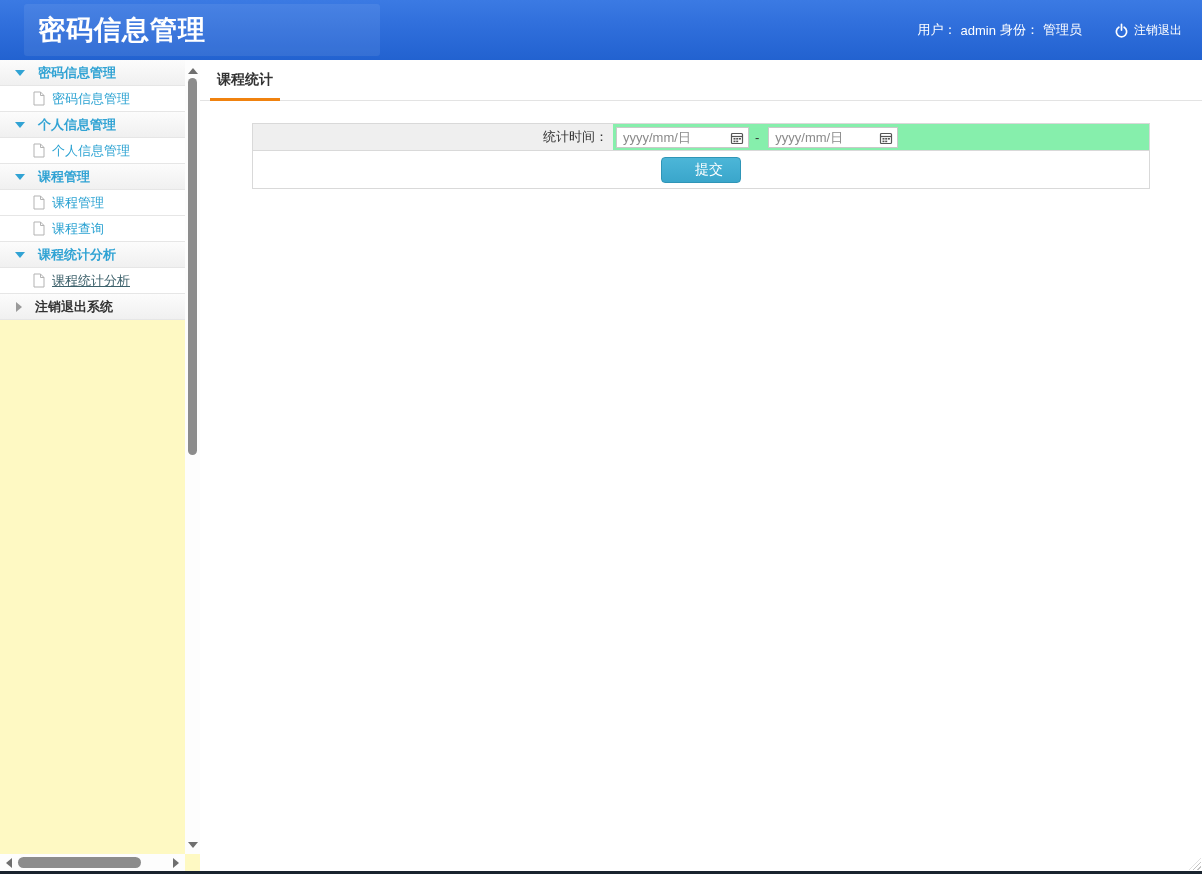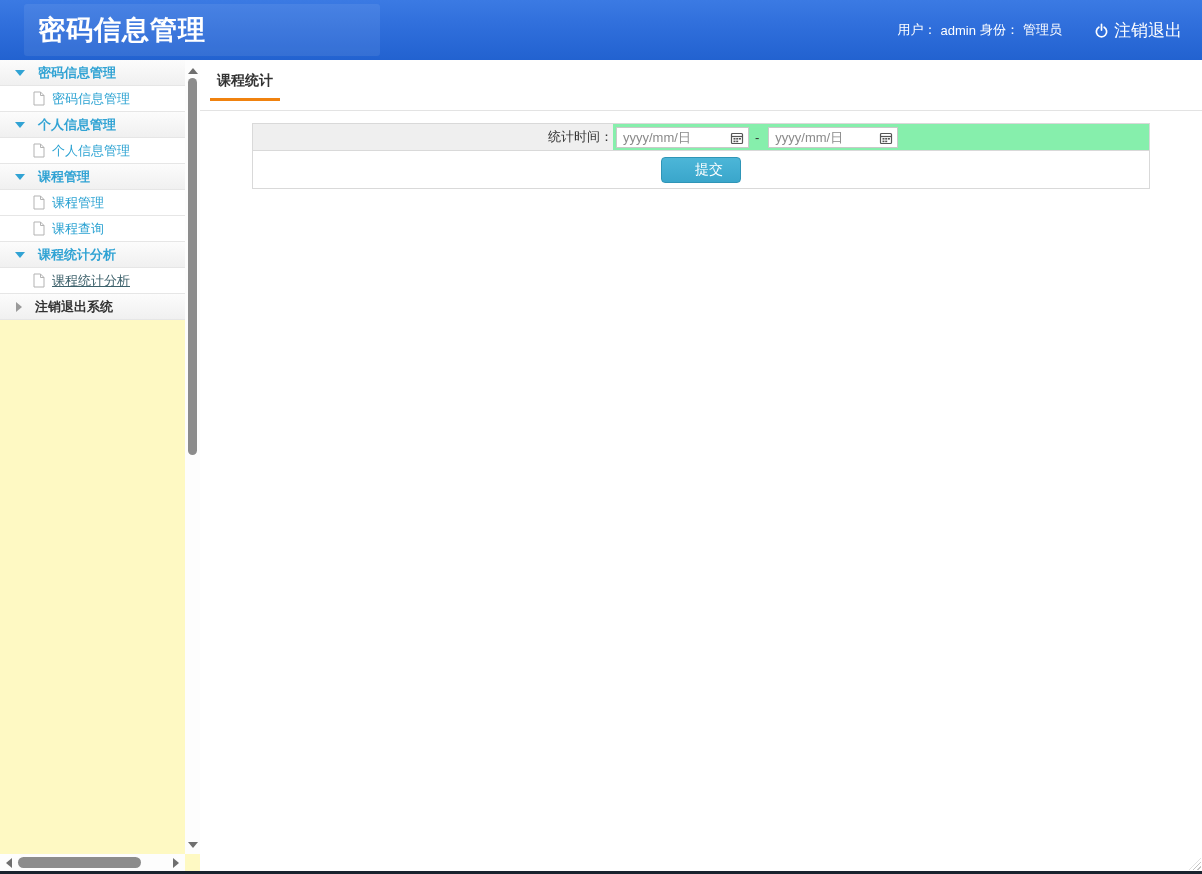--- a/index.html
+++ b/index.html
@@ -9,21 +9,21 @@
 
   
   .header { position:absolute; left:0; top:0; width:1202px; height:60px;
     background:linear-gradient(180deg,#3b7ae3 0%,#2f6edb 45%,#2262d0 100%); }
   .title-box { position:absolute; left:24px; top:4px; width:356px; height:52px;
     background:rgba(255,255,255,0.08); border-radius:3px; display:flex; align-items:center; }
   .app-title { color:#fff; font-size:27px; font-weight:bold; padding-left:14px; letter-spacing:1px; }
   .header-right { position:absolute; right:20px; top:0; height:60px; display:flex; align-items:center; }
   .user-info { color:#fff; font-size:13px; display:flex; align-items:center;text-align:center; }
   .user-info span { margin-right:4px; }
-  .logout { display:flex; align-items:center; margin-left:28px; color:#fff; font-size:17px; cursor:pointer; }
+  .logout { display:flex; align-items:center; margin-left:28px; color:#fff; font-size:12px; cursor:pointer; }
   .logout svg { margin-right:5px; display:block; }
 
   
   .sidebar { position:absolute; left:0; top:60px; width:200px; height:811px; background:#fef9c3; }
   .menu { position:absolute; left:0; top:0; width:185px; }
   .srow { height:26px; display:flex; align-items:center; border-bottom:1px solid #e6e6e6; cursor:pointer; }
   .srow.cat { background:linear-gradient(180deg,#fcfcfc,#f0f0f0); color:#31a3d4; font-weight:bold; font-size:13px; }
   .srow.cat.dark-cat { color:#333;align-items:center; }
   .srow.sub { background:#fff; color:#2ba2d2; font-size:13px; padding-left:33px; }
   .tri-down { width:0; height:0; border-left:5px solid transparent; border-right:5px solid transparent;
@@ -40,27 +40,27 @@
   .arr { position:absolute; width:0; height:0; }
   .arr-up { left:3px; top:8px; border-left:5px solid transparent; border-right:5px solid transparent; border-bottom:6px solid #6f6f6f; }
   .arr-dn { left:3px; bottom:6px; border-left:5px solid transparent; border-right:5px solid transparent; border-top:6px solid #6f6f6f; }
   .hscroll { position:absolute; left:0; bottom:0; width:185px; height:17px; background:#fdfdfd; }
   .hthumb { position:absolute; left:18px; top:3px; width:123px; height:11px; background:#8c8c8c; border-radius:6px; }
   .arr-lt { left:6px; top:4px; border-top:5px solid transparent; border-bottom:5px solid transparent; border-right:6px solid #6f6f6f; }
   .arr-rt { right:6px; top:4px; border-top:5px solid transparent; border-bottom:5px solid transparent; border-left:6px solid #6f6f6f; }
 
   
   .content { position:absolute; left:200px; top:60px; width:1002px; height:811px; background:#fff; }
-  .tabstrip { position:relative; height:51px; box-shadow:inset 0 -1px 0 #e3e3e3; }
+  .tabstrip { position:relative; height:41px; box-shadow:inset 0 -1px 0 #e3e3e3;font-family:Liberation Mono, monospace; }
   .tab { position:absolute; left:10px; top:0; height:41px; line-height:40px; padding:0 7px;
     font-size:14px; font-weight:bold; color:#333; border-bottom:3px solid #f0820f; cursor:pointer; }
   .form-box { position:absolute; left:52px; top:63px; width:898px; border:1px solid #d9d9d9; }
   .frow1 { display:flex; height:27px; border-bottom:1px solid #d9d9d9; }
   .label-cell { width:360px; background:#efefef; text-align:right; line-height:26px;
-    font-size:13px; color:#333; }
+    font-size:13px; color:#333; padding-right:5px; }
   .value-cell { flex:1; background:#86efac; display:flex; align-items:center; }
   .date-wrap { position:relative; margin-left:3px; }
   .date-input { width:133px; height:21px; border:1px solid #c9c9c9; font-size:13px; color:#444;
     padding:0 22px 0 6px; font-family:"Liberation Sans","DejaVu Sans",sans-serif; }
   .date-input.second { width:130px; }
   .date-input::placeholder { color:#8a8a8a; opacity:1; }
   .cal-icon { position:absolute; right:5px; top:4px; pointer-events:auto; cursor:pointer; }
   .dash { margin:0 6px; font-size:13px; color:#333; }
   .frow2 { height:37px; display:flex; align-items:center; justify-content:center; background:#fff; }
   .submit-btn { width:80px; height:26px; background:linear-gradient(180deg,#4cb6d8,#3aa6cb);

